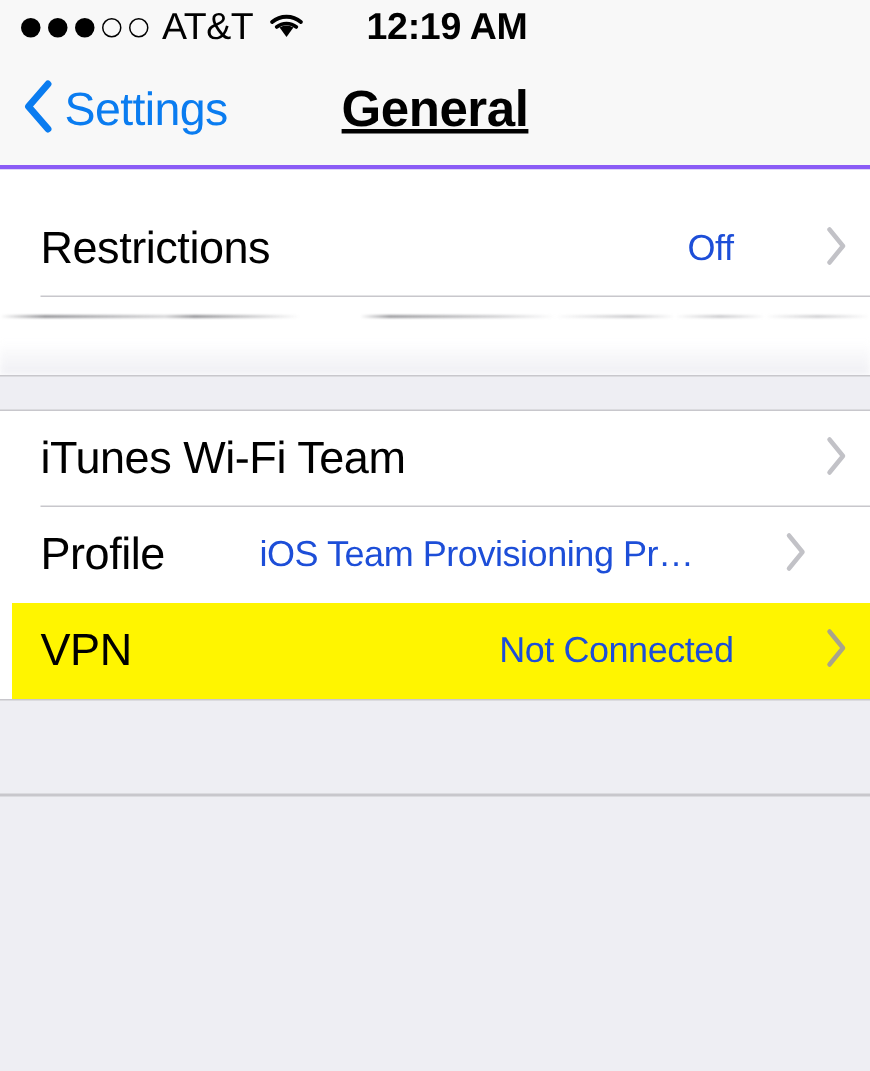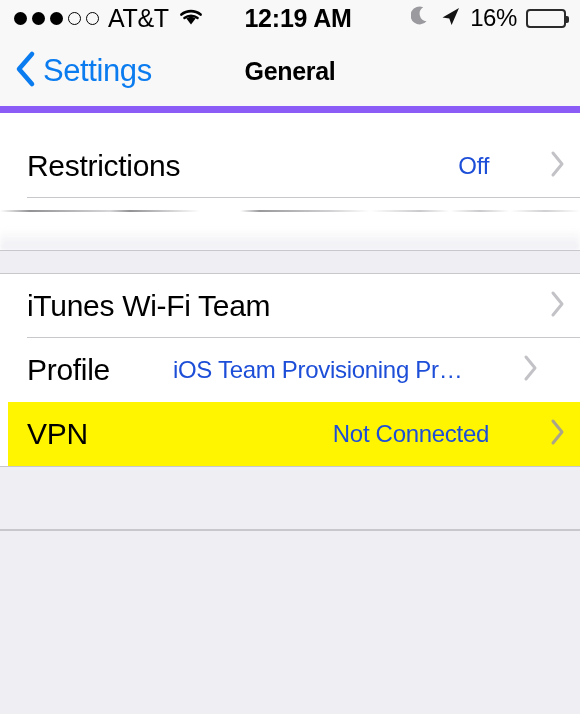--- a/index.html
+++ b/index.html
@@ -106,21 +106,21 @@
     height: 100%;
     width: 30%;
     background: #f03c34;
     border-radius: 1px;
   }
 
   
   .nav-bar {
     height: 77px;
     background: #f8f8f8;
-    border-bottom: 7px solid #8b5cf6;
+    border-bottom: 3px solid #8b5cf6;
     display: flex;
     align-items: center;
     position: relative;
     box-sizing: border-box;
   }
   .nav-back {
     display: flex;
     align-items: center;
     gap: 7px;
     padding-left: 14px;
@@ -129,25 +129,26 @@
   .back-label {
     font-size: 31px;
     color: #0a7cf0;
     letter-spacing: -0.4px;
   }
   .nav-title {
     position: absolute;
     left: 0;
     right: 0;
     text-align: center;
-    font-size: 25px;
+    font-size: 34px;
     font-weight: bold;
     color: #000;
     letter-spacing: -0.3px;
     pointer-events: none;
+    text-decoration: underline;
   }
 
   
   .content {
     position: relative;
     height: 601px;
     background: #eeeef3;
     overflow: hidden;
   }
 
@@ -289,36 +290,20 @@
         <svg width="26" height="20" viewBox="0 0 26 20">
           <path d="M13 18.6 L8.4 12.4 a7.9 7.9 0 0 1 9.2 0 Z" fill="#000"></path>
           <path d="M3.4 8.6 a15 15 0 0 1 19.2 0" stroke="#000" stroke-width="2.6" fill="none" stroke-linecap="round"></path>
           <path d="M6.4 12.0 a10.6 10.6 0 0 1 13.2 0" stroke="#000" stroke-width="2.4" fill="none" stroke-linecap="round"></path>
         </svg>
       </span>
     </div>
 
     <div class="status-center">12:19 AM</div>
 
-    <div class="status-right">
-      <span>
-        <svg width="20" height="22" viewBox="0 0 20 22">
-          <path d="M15.5 16.2 A9 9 0 1 1 12.2 2.2 A7.6 7.6 0 0 0 15.5 16.2 Z" fill="#9a9a9f"></path>
-        </svg>
-      </span>
-      <span>
-        <svg width="21" height="21" viewBox="0 0 21 21">
-          <path d="M19 2 L2.5 11.6 L9.3 12.6 L11.6 19 Z" fill="#141414"></path>
-        </svg>
-      </span>
-      <span class="battery-pct">16%</span>
-      <span class="battery">
-        <span class="battery-fill" style="width: 16%; background: rgb(240, 60, 52);"></span>
-      </span>
-    </div>
   </div>
 
   <div class="nav-bar">
     <div class="nav-back">
       <span>
         <svg width="22" height="38" viewBox="0 0 22 38">
           <path d="M18 4 L5 19 L18 34" stroke="#0a7cf0" stroke-width="4.6" fill="none" stroke-linecap="round" stroke-linejoin="round"></path>
         </svg>
       </span>
       <span class="back-label">Settings</span>

